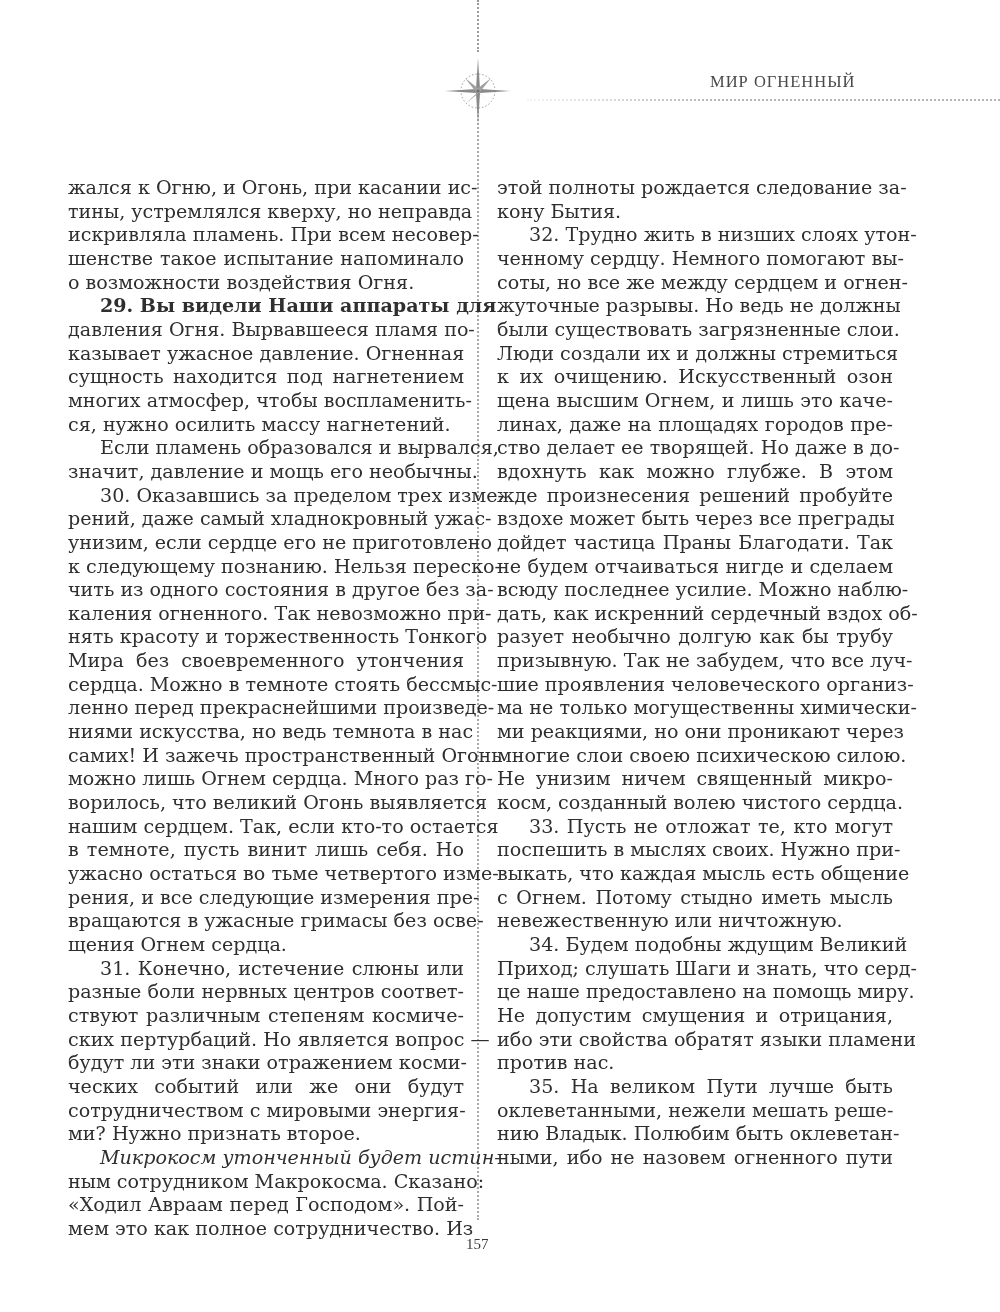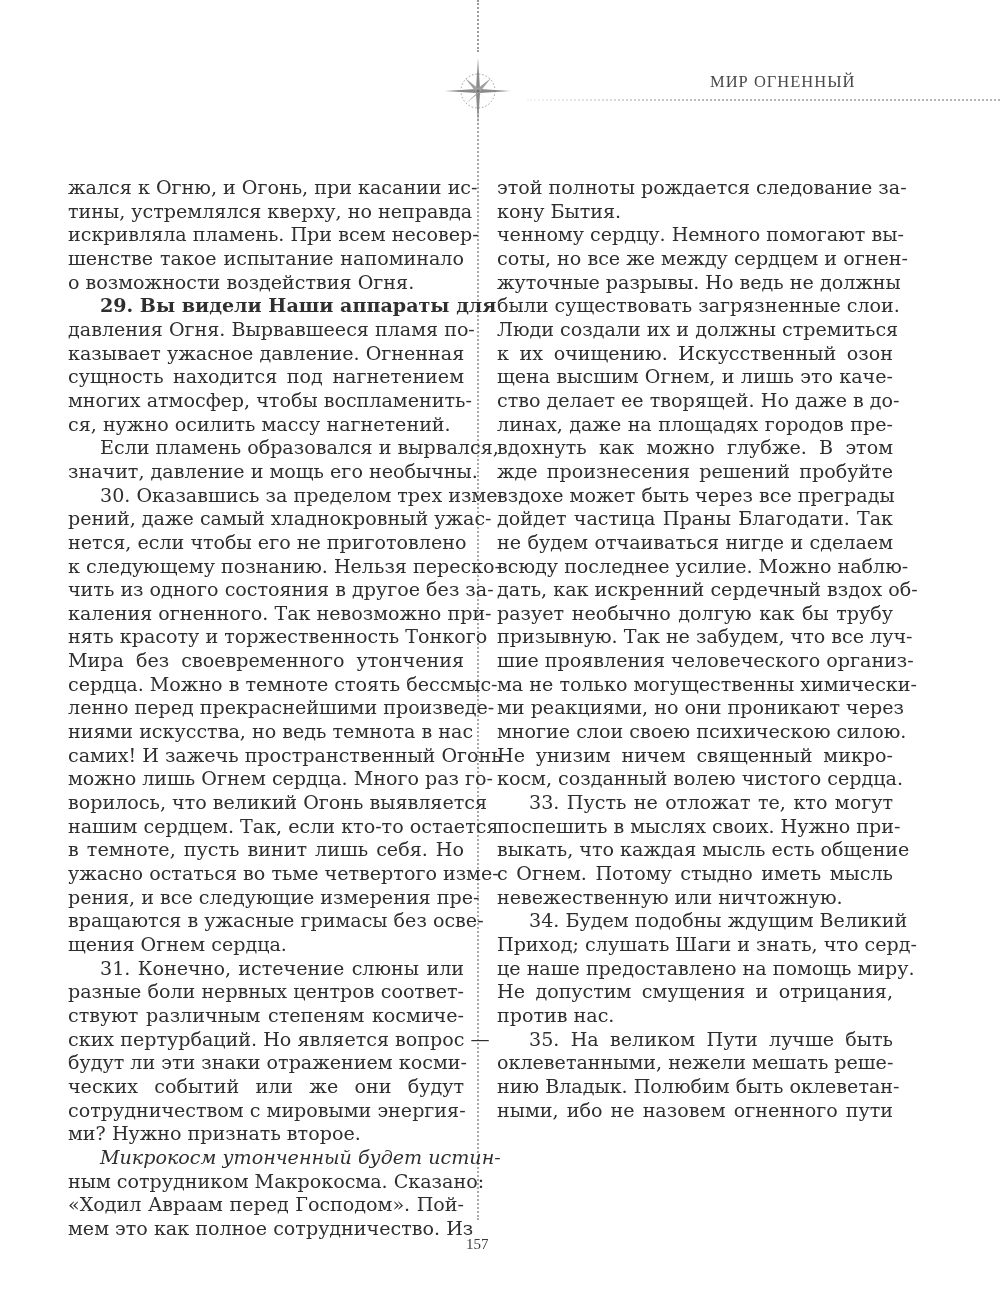--- a/index.html
+++ b/index.html
@@ -55,21 +55,21 @@
       <span class="line">многих атмосфер, чтобы воспламенить-</span>
       <span class="line last">ся, нужно осилить массу нагнетений.</span>
     </p>
     <p>
       <span class="line" style="padding-left: 32px;">Если пламень образовался и вырвался,</span>
       <span class="line last">значит, давление и мощь его необычны.</span>
     </p>
     <p>
       <span class="line" style="padding-left: 32px;">30. Оказавшись за пределом трех изме-</span>
       <span class="line">рений, даже самый хладнокровный ужас-</span>
-      <span class="line">нется, если чтобы его не приготовлено</span>
+      <span class="line">унизим, если сердце его не приготовлено</span>
       <span class="line">к следующему познанию. Нельзя переско-</span>
       <span class="line">чить из одного состояния в другое без за-</span>
       <span class="line">каления огненного. Так невозможно при-</span>
       <span class="line">нять красоту и торжественность Тонкого</span>
       <span class="line">Мира без своевременного утончения</span>
       <span class="line">сердца. Можно в темноте стоять бессмыс-</span>
       <span class="line">ленно перед прекраснейшими произведе-</span>
       <span class="line">ниями искусства, но ведь темнота в нас</span>
       <span class="line">самих! И зажечь пространственный Огонь</span>
       <span class="line">можно лишь Огнем сердца. Много раз го-</span>
@@ -97,29 +97,30 @@
       <span class="line">«Ходил Авраам перед Господом». Пой-</span>
       <span class="line">мем это как полное сотрудничество. Из</span>
     </p>
   </div>
 <div class="column col-right" id="col-right">
     <p>
       <span class="line">этой полноты рождается следование за-</span>
       <span class="line last">кону Бытия.</span>
     </p>
     <p>
+      <span class="line" style="padding-left: 32px;">32. Трудно жить в низших слоях утон-</span>
       <span class="line">ченному сердцу. Немного помогают вы-</span>
       <span class="line">соты, но все же между сердцем и огнен-</span>
       <span class="line">жуточные разрывы. Но ведь не должны</span>
       <span class="line">были существовать загрязненные слои.</span>
       <span class="line">Люди создали их и должны стремиться</span>
       <span class="line">к их очищению. Искусственный озон</span>
       <span class="line">щена высшим Огнем, и лишь это каче-</span>
+      <span class="line">линах, даже на площадях городов пре-</span>
       <span class="line">ство делает ее творящей. Но даже в до-</span>
-      <span class="line">линах, даже на площадях городов пре-</span>
       <span class="line">вдохнуть как можно глубже. В этом</span>
       <span class="line">жде произнесения решений пробуйте</span>
       <span class="line">вздохе может быть через все преграды</span>
       <span class="line">дойдет частица Праны Благодати. Так</span>
       <span class="line">не будем отчаиваться нигде и сделаем</span>
       <span class="line">всюду последнее усилие. Можно наблю-</span>
       <span class="line">дать, как искренний сердечный вздох об-</span>
       <span class="line">разует необычно долгую как бы трубу</span>
       <span class="line">призывную. Так не забудем, что все луч-</span>
       <span class="line">шие проявления человеческого организ-</span>
@@ -134,20 +135,21 @@
       <span class="line">поспешить в мыслях своих. Нужно при-</span>
       <span class="line">выкать, что каждая мысль есть общение</span>
       <span class="line">с Огнем. Потому стыдно иметь мысль</span>
       <span class="line last">невежественную или ничтожную.</span>
     </p>
     <p>
       <span class="line" style="padding-left: 32px;">34. Будем подобны ждущим Великий</span>
       <span class="line">Приход; слушать Шаги и знать, что серд-</span>
       <span class="line">це наше предоставлено на помощь миру.</span>
       <span class="line">Не допустим смущения и отрицания,</span>
+      <span class="line">ибо эти свойства обратят языки пламени</span>
       <span class="line last">против нас.</span>
     </p>
     <p>
       <span class="line" style="padding-left: 32px;">35. На великом Пути лучше быть</span>
       <span class="line">оклеветанными, нежели мешать реше-</span>
       <span class="line">нию Владык. Полюбим быть оклеветан-</span>
       <span class="line">ными, ибо не назовем огненного пути</span>
     </p>
   </div>
 

